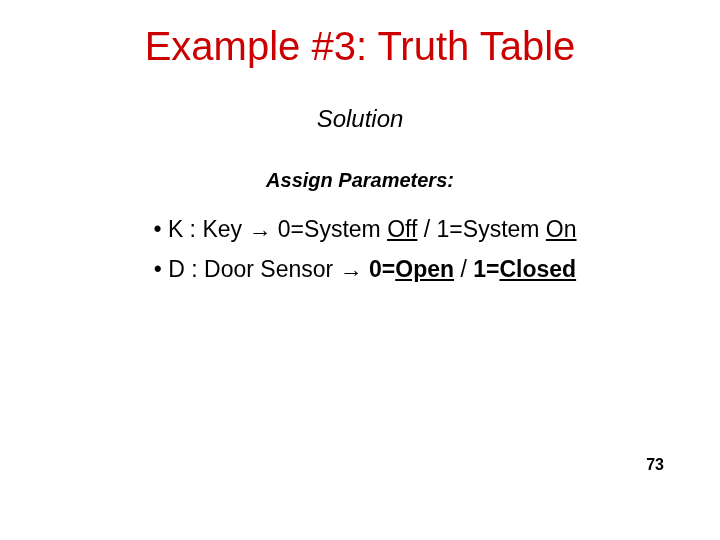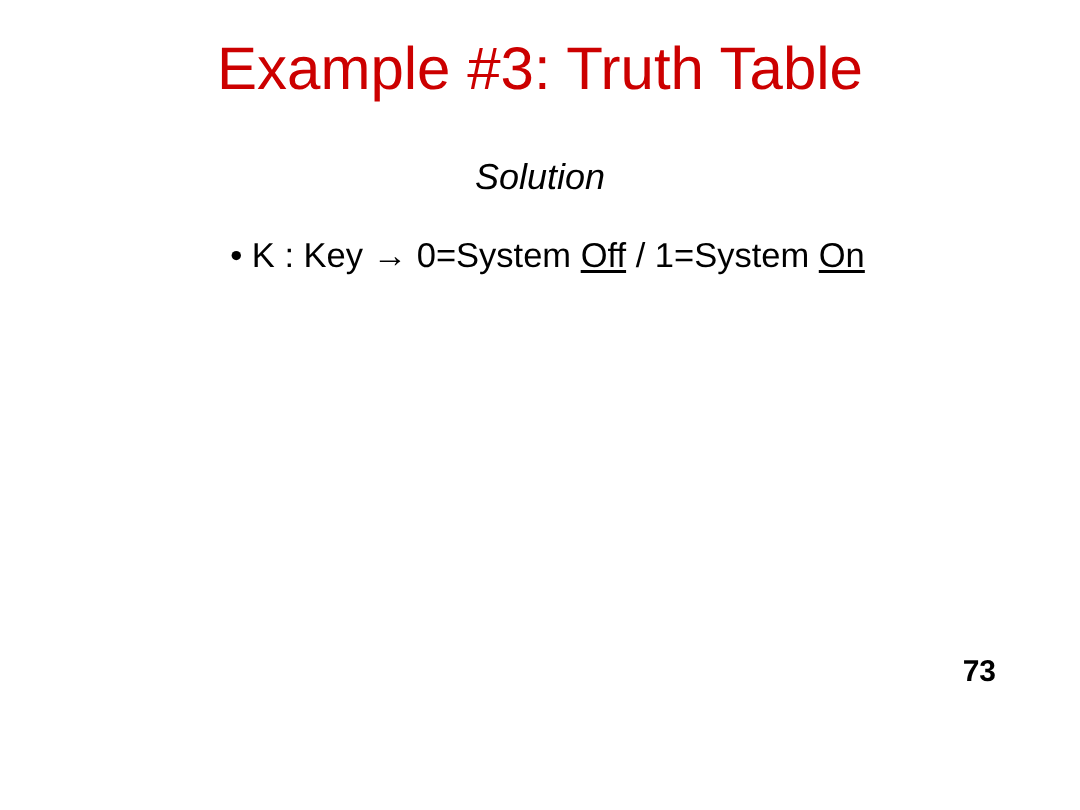--- a/index.html
+++ b/index.html
@@ -46,43 +46,51 @@
     text-align: center;
     font-size: 23px;
     margin-top: 13px;
     padding-left: 10px;
   }
   .u { text-decoration: underline; }
   .b { font-weight: bold; }
   .pagenum {
     position: absolute;
     right: 56px;
-    bottom: 44px;
-    font-size: 20px;
+    bottom: 30px;
+    font-size: 16px;
     font-weight: bold;
   }
 </style>
 </head>
 <body>
 
 <div class="slide">
 
   <div class="title">Example #3: Truth Table</div>
   <div class="subtitle">Solution</div>
+  <div class="section">Assign Parameters:</div>
 
   <div class="bullets">
 
     <div class="bullet">
       • <span>K</span> :
       <span>Key</span> →
       <span>0=System </span><span class="u">Off</span>
       /
       <span>1=System </span><span class="u">On</span>
     </div>
 
+    <div class="bullet">
+      • <span>D</span> :
+      <span>Door Sensor</span> →
+      <span class="b">0=</span><span class="b u">Open</span>
+      /
+      <span class="b">1=</span><span class="b u">Closed</span>
+    </div>
 
 
 
   </div>
 
   <div class="pagenum">73</div>
 
 </div>
 
 </body></html>

